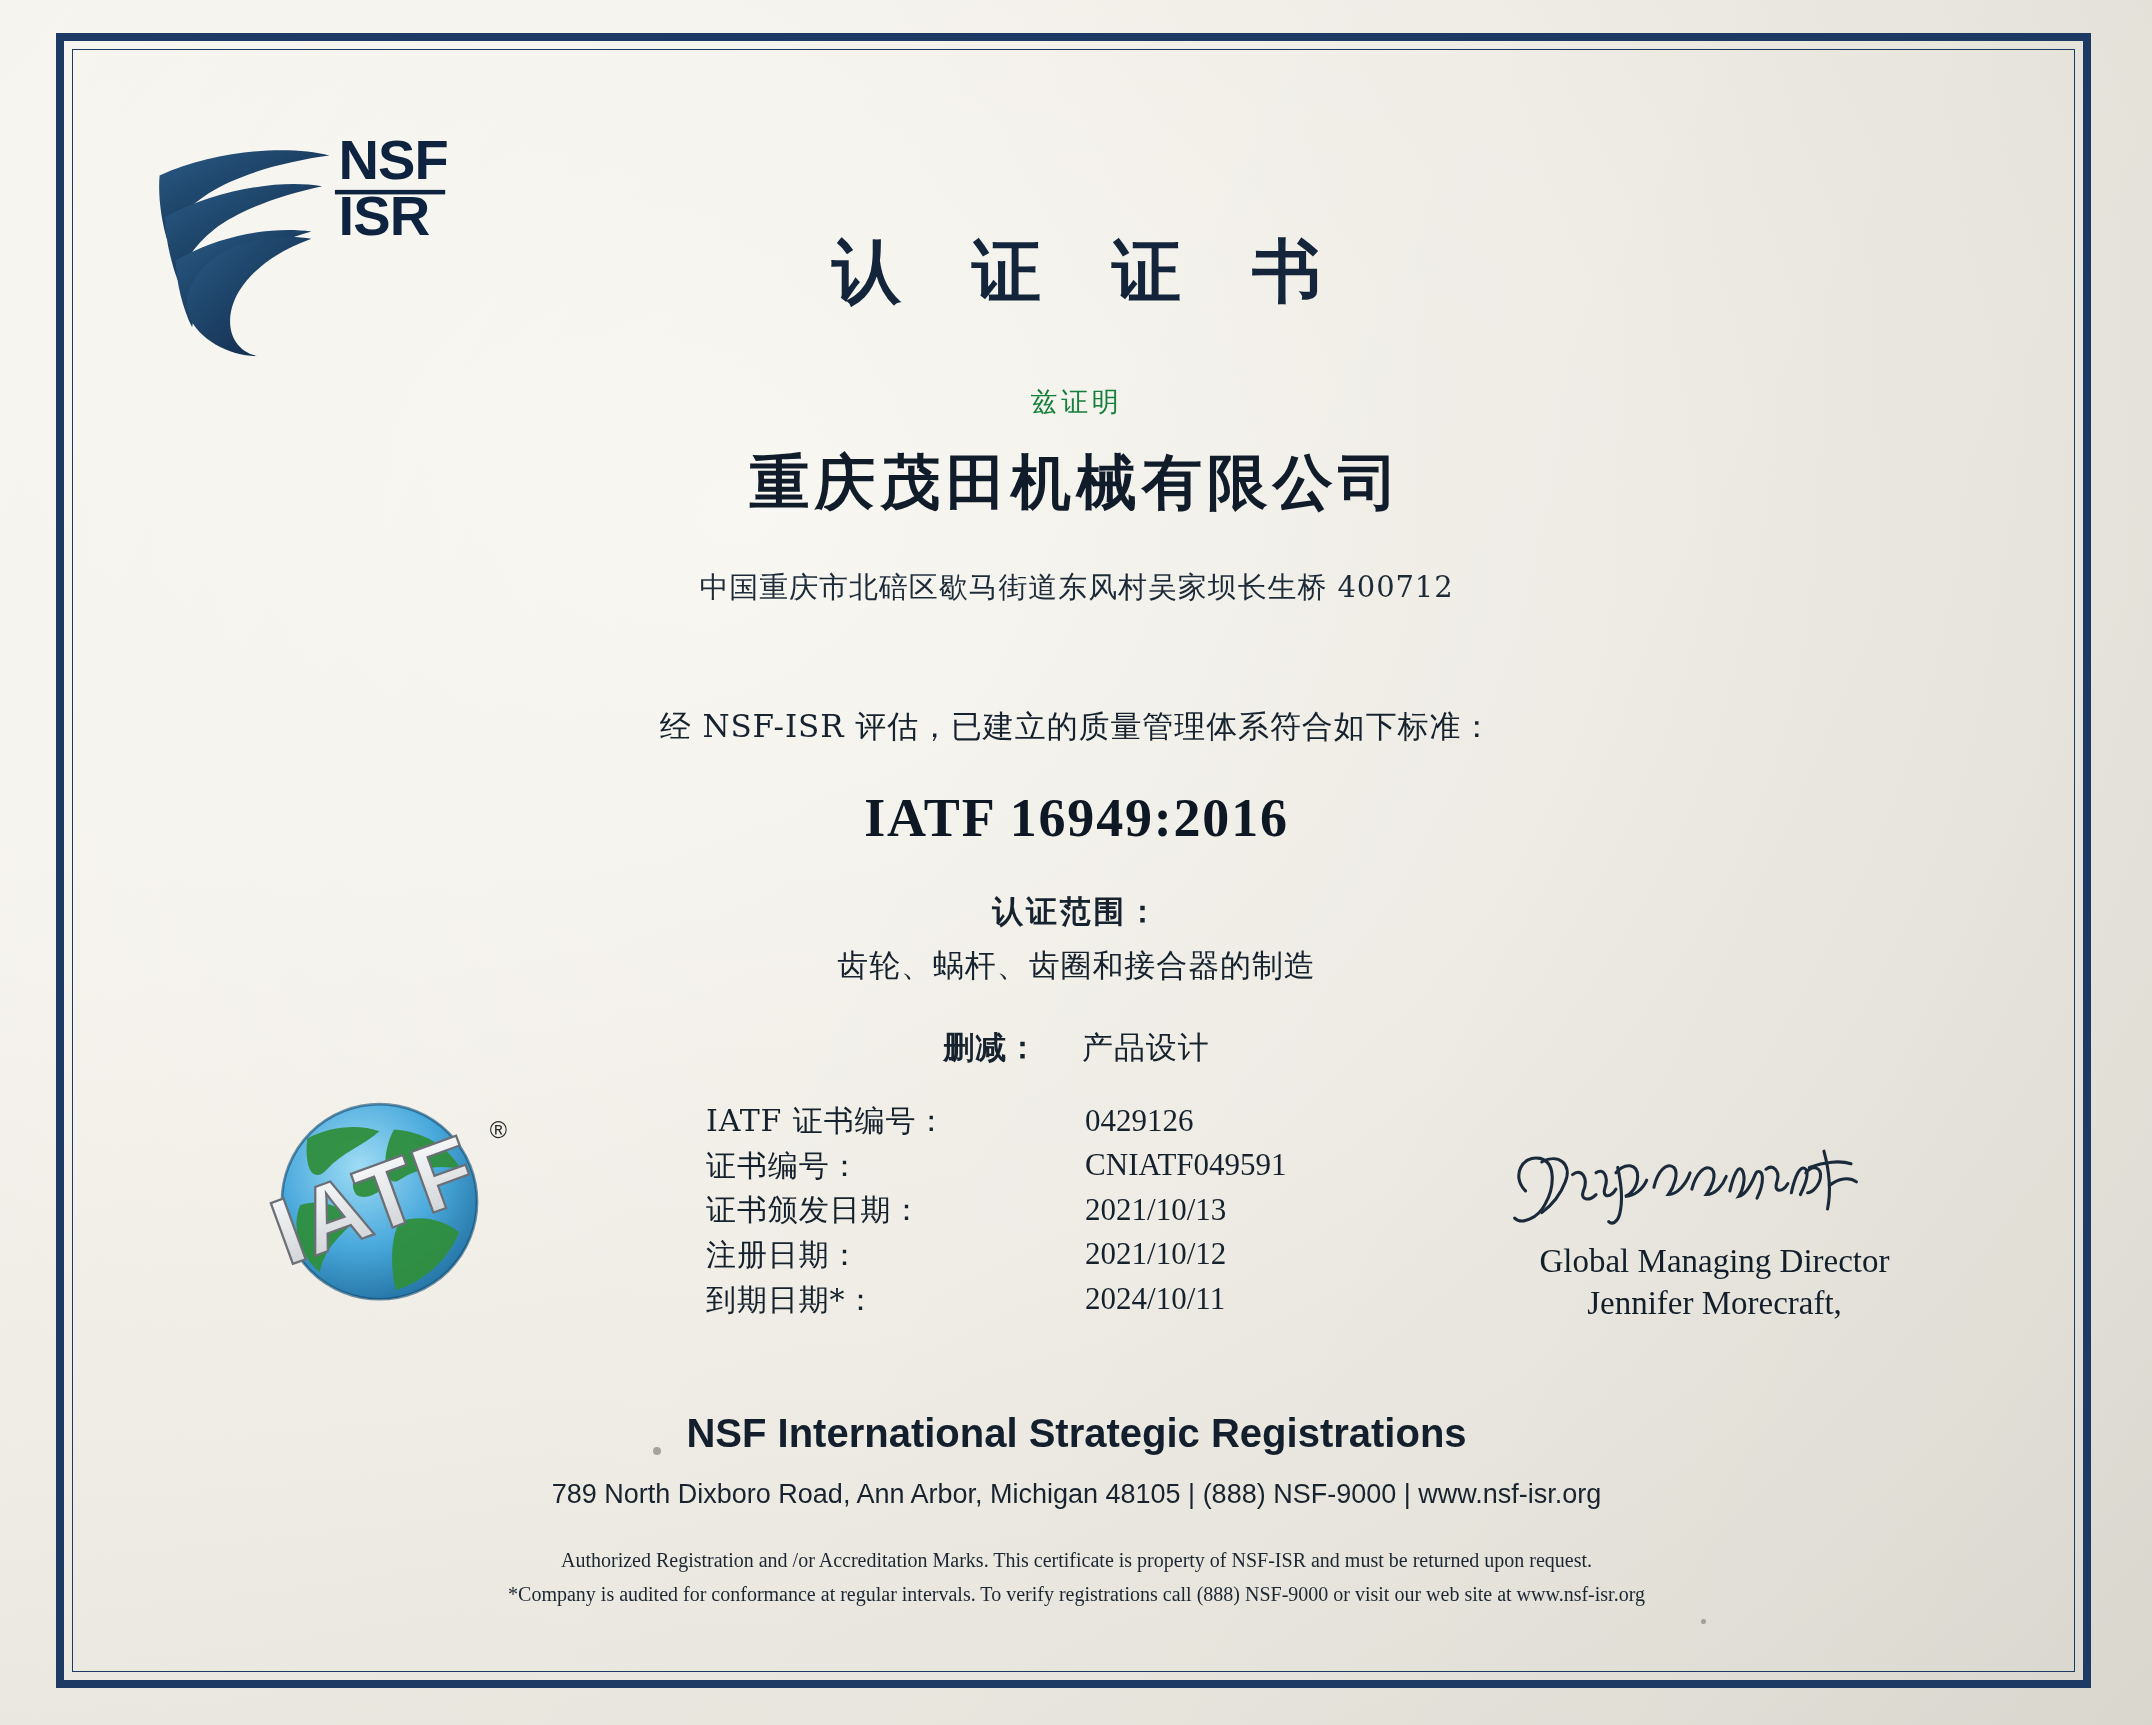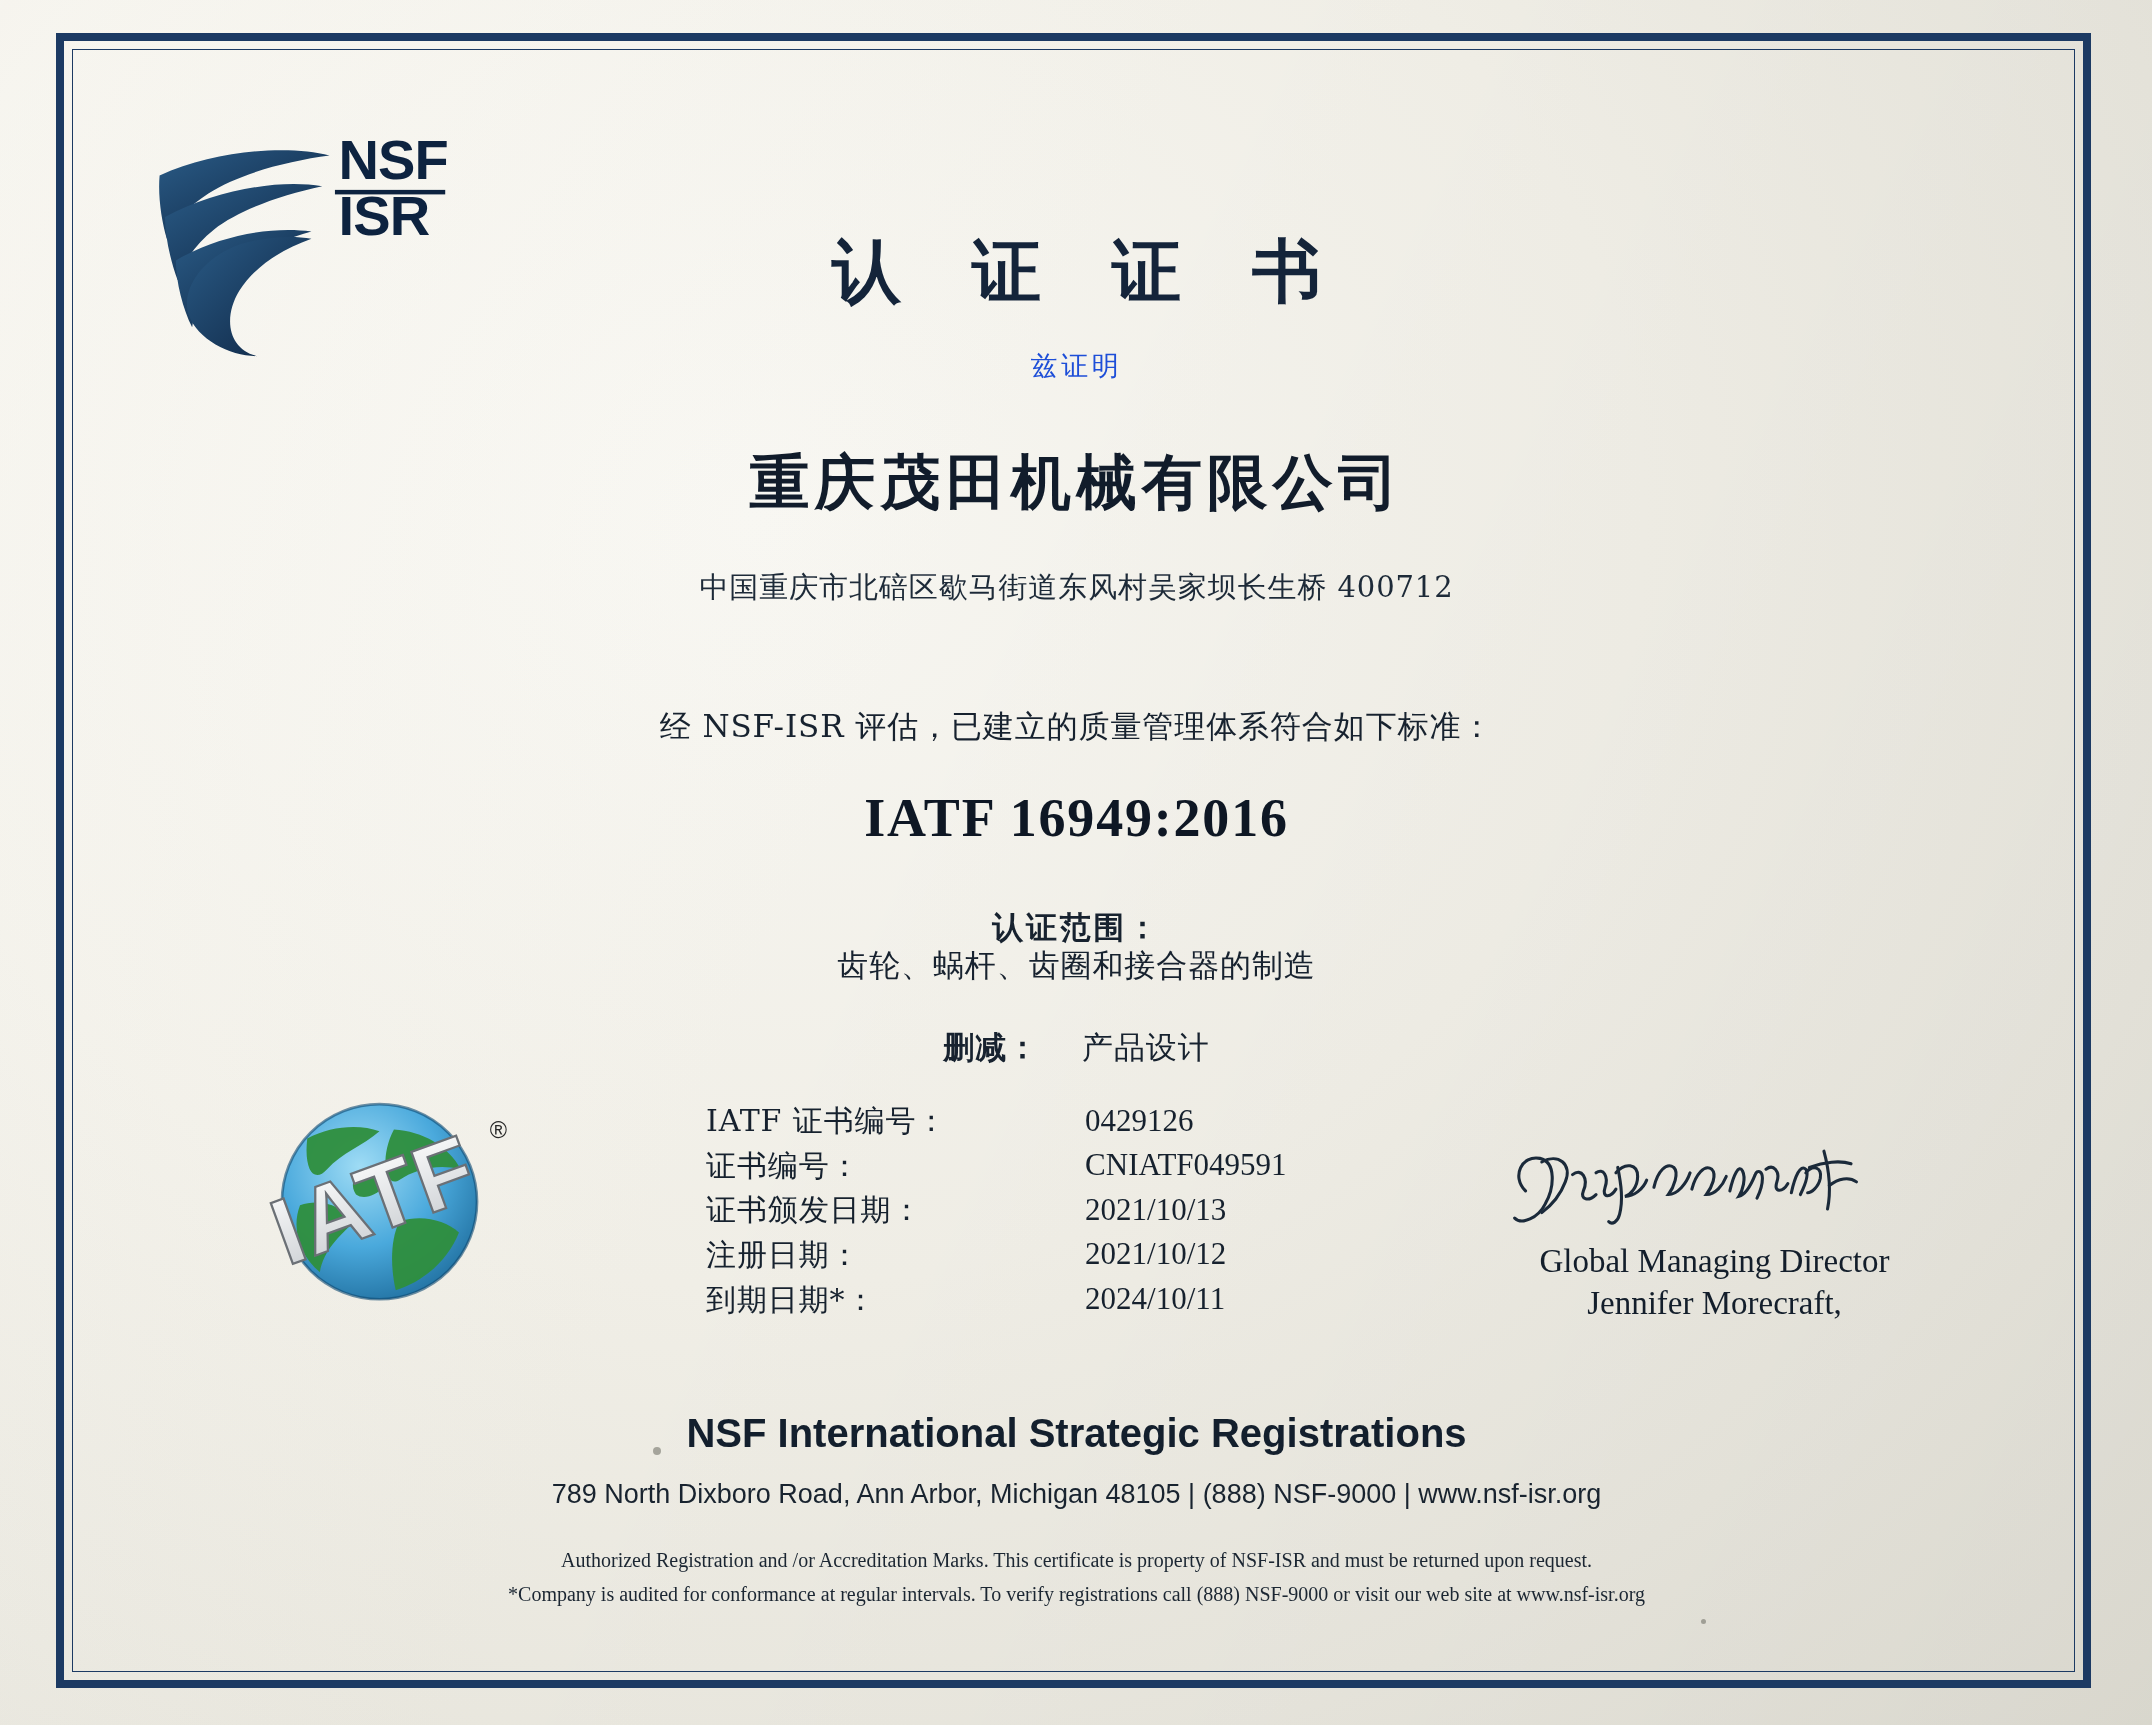--- a/index.html
+++ b/index.html
@@ -77,23 +77,23 @@
   #title {
     top: 226px;
     font-size: 69px;
     letter-spacing: 23.5px;
     color: #14243a;
     font-weight: 600;
     font-family: "DejaVu Serif", serif;
     text-indent: 23.5px;
   }
   #certify-line {
-    top: 348px;
+    top: 384px;
     font-size: 27px;
-    color: #1d4ed8;
+    color: #15803d;
     letter-spacing: 3.6px;
     font-family: "DejaVu Serif", serif;
   }
   #company {
     top: 443px;
     font-size: 60px;
     font-weight: bold;
     color: #111c2b;
     letter-spacing: 5.4px;
     font-family: "DejaVu Serif", serif;
@@ -120,21 +120,20 @@
     letter-spacing: 1.8px;
     font-family: "Liberation Serif", serif;
   }
   #scope-label {
     top: 891px;
     font-size: 31px;
     font-weight: bold;
     color: #17222f;
     letter-spacing: 2.7px;
     font-family: "DejaVu Serif", serif;
-    margin-top: 16px;
   }
   #scope-text {
     top: 945px;
     font-size: 31px;
     color: #17222f;
     letter-spacing: 0.9px;
     font-family: "DejaVu Serif", serif;
   }
   #exclusion {
     top: 1027px;

